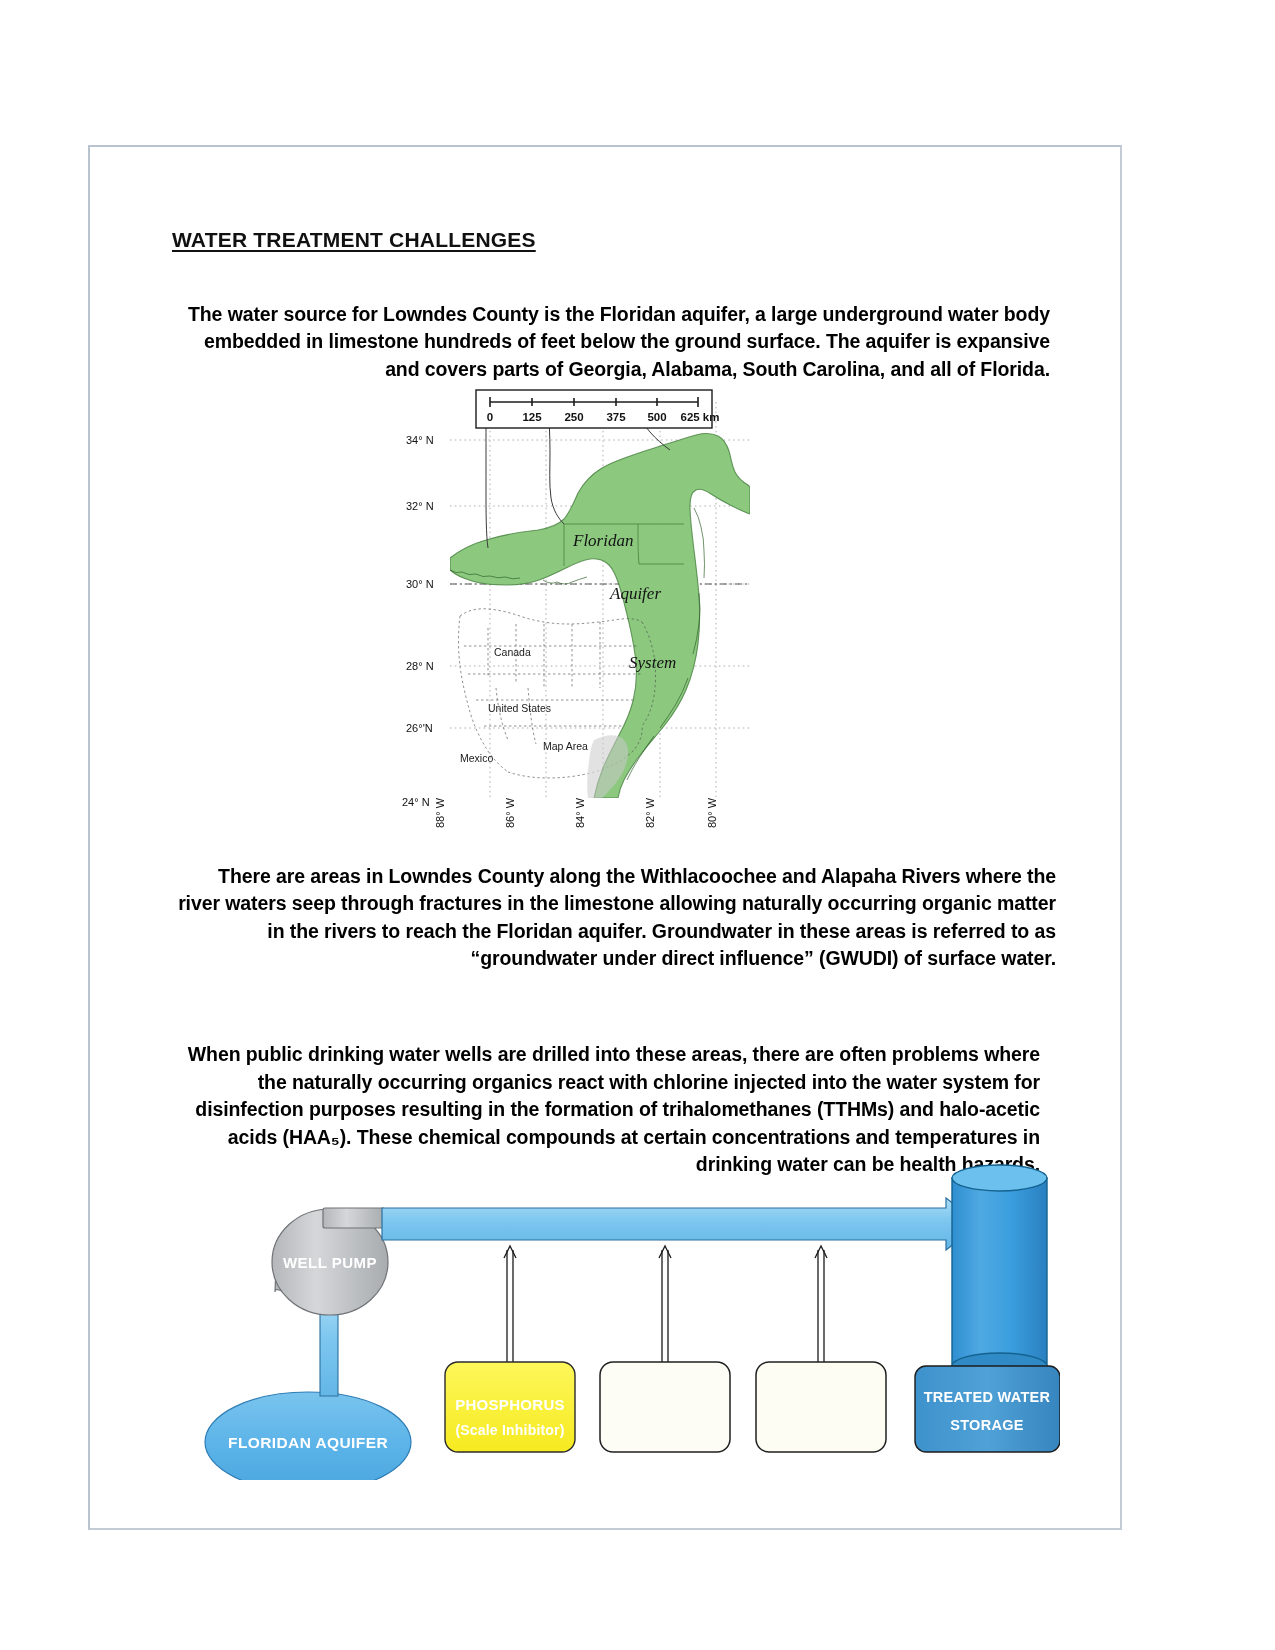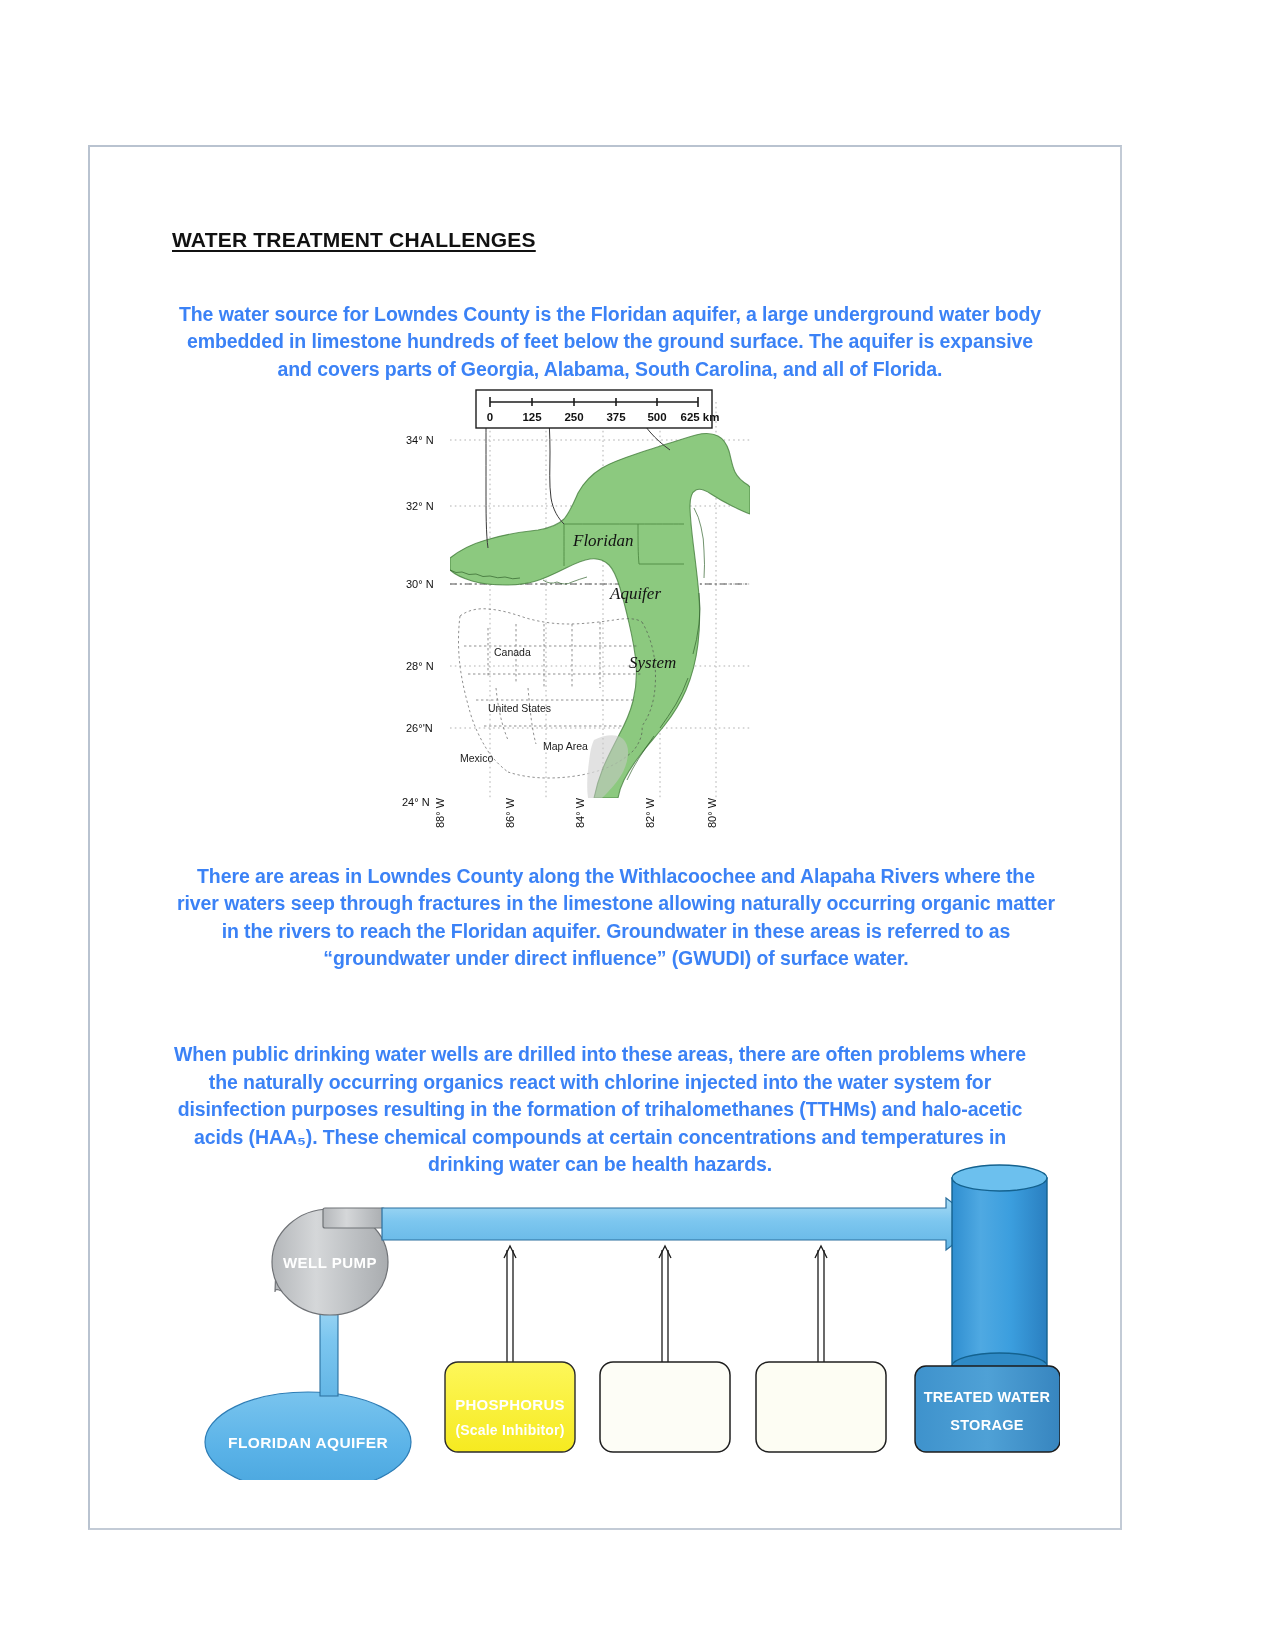--- a/index.html
+++ b/index.html
@@ -45,26 +45,26 @@
     font-size: 21px;
     font-weight: 700;
     letter-spacing: 0.2px;
     color: #111;
     text-decoration: underline;
     text-underline-offset: 3px;
   }
 
   .para {
     position: absolute;
-    color: #3b82f6;
+    color: #000000;
     font-size: 19.5px;
     line-height: 27.5px;
     letter-spacing: -0.1px;
     font-weight: 600;
-    text-align: center;
+    text-align: right;
   }
   #para-1 { left: 170px; top: 281px; width: 880px; }
   #para-2 { left: 176px; top: 843px; width: 880px; }
   #para-3 { left: 160px; top: 997px; width: 880px; margin-top: 44px; }
 
   
   #map-figure {
     position: absolute;
     left: 398px;
     top: 388px;

